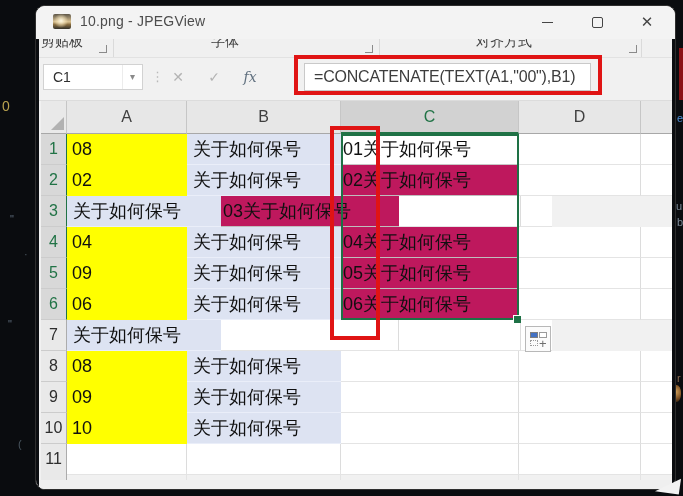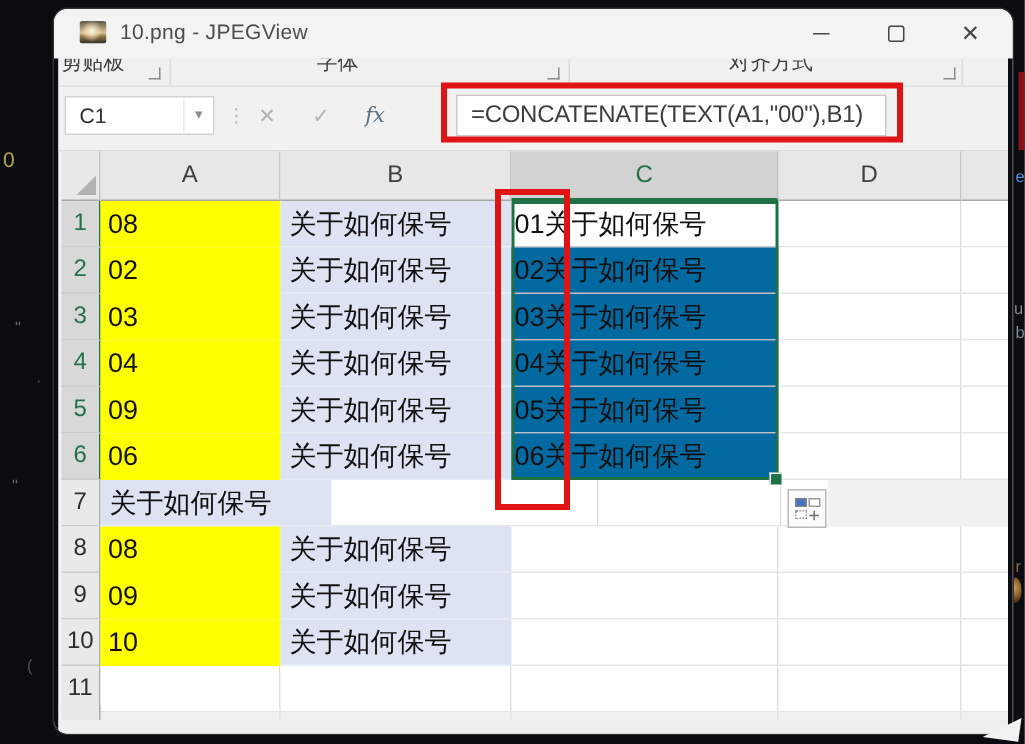--- a/index.html
+++ b/index.html
@@ -66,21 +66,21 @@
   .cell{height:31px;display:flex;align-items:center;overflow:hidden;white-space:nowrap;}
   .c-hdr{width:26px;justify-content:center;font-size:16px;background:#e9e9e9;color:#2e2e2e;
     border-right:1px solid #acacac;border-bottom:1px solid #cccccc;}
   .c-hdr.sel{background:#d8d8d8;color:#217346;border-right:1px solid #217346;}
   .c-a{width:120px;background:#ffff00;font-size:18px;color:#101010;padding-left:5px;}
   .c-a.plain{background:#fff;border-right:1px solid #dcdcdc;border-bottom:1px solid #e4e4e4;}
   .c-b{width:154px;background:#dde3f2;font-size:18px;color:#101010;padding-left:6px;border-bottom:1px solid #eaeef9;}
   .c-b.plain{background:#fff;border-right:1px solid #dcdcdc;border-bottom:1px solid #e4e4e4;}
   .c-c{width:178px;font-size:18px;color:#101010;padding-left:2px;background:#fff;
     border-right:1px solid #dcdcdc;border-bottom:1px solid #e4e4e4;}
-  .c-c.selgray{background:#0369a1;border-right:none;border-bottom:1px solid #bfbdbd;}
+  .c-c.selgray{background:#be185d;border-right:none;border-bottom:1px solid #bfbdbd;}
   .c-c.selwhite{background:#ffffff;border-right:none;border-bottom:1px solid #c8c6c6;}
   .c-d{width:122px;background:#fff;border-right:1px solid #dcdcdc;border-bottom:1px solid #e4e4e4;}
   .c-e{width:31px;background:#fff;border-bottom:1px solid #e4e4e4;}
   .row12{position:absolute;left:2px;top:431px;width:631px;height:10px;display:flex;}
   .s-hdr{width:26px;background:#e9e9e9;border-right:1px solid #acacac;}
   .s-a{width:120px;border-right:1px solid #e4e4e4;} .s-b{width:154px;border-right:1px solid #e4e4e4;}
   .s-c{width:178px;border-right:1px solid #e4e4e4;} .s-d{width:122px;border-right:1px solid #e4e4e4;}
   .bot-strip{position:absolute;left:0;top:441px;width:633px;height:11px;background:#efefef;}
 
   
@@ -151,21 +151,21 @@
 
   <div class="img-area">
 
     <div class="ribbon">
       <span class="rib-label" style="left:2px">剪贴板</span>
       <span class="rib-launcher" style="left:60px"></span>
       <span class="rib-sep" style="left:74px"></span>
       <span class="rib-label" style="left:172px">字体</span>
       <span class="rib-launcher" style="left:326px"></span>
       <span class="rib-sep" style="left:340px"></span>
-      <span class="rib-label" style="left:447px">对齐方式</span>
+      <span class="rib-label" style="left:437px">对齐方式</span>
       <span class="rib-launcher" style="left:590px"></span>
       <span class="rib-sep" style="left:602px"></span>
     </div>
 
     <div class="fbar">
       <div class="namebox">
         <span class="namebox-val">C1</span>
         <span class="namebox-dd">▾</span>
       </div>
       <span class="fdots">⋮</span>
@@ -210,21 +210,20 @@
         <div class="cell c-hdr sel">2</div>
         <div class="cell c-a">02</div>
         <div class="cell c-b">关于如何保号</div>
         <div class="cell c-c selgray">02关于如何保号</div>
         <div class="cell c-d"></div>
         <div class="cell c-e"></div>
       </div>
 
       <div class="row" style="top:62px">
         <div class="cell c-hdr sel">3</div>
-        <div class="cell c-a">03</div>
         <div class="cell c-b">关于如何保号</div>
         <div class="cell c-c selgray">03关于如何保号</div>
         <div class="cell c-d"></div>
         <div class="cell c-e"></div>
       </div>
 
       <div class="row" style="top:93px">
         <div class="cell c-hdr sel">4</div>
         <div class="cell c-a">04</div>
         <div class="cell c-b">关于如何保号</div>

